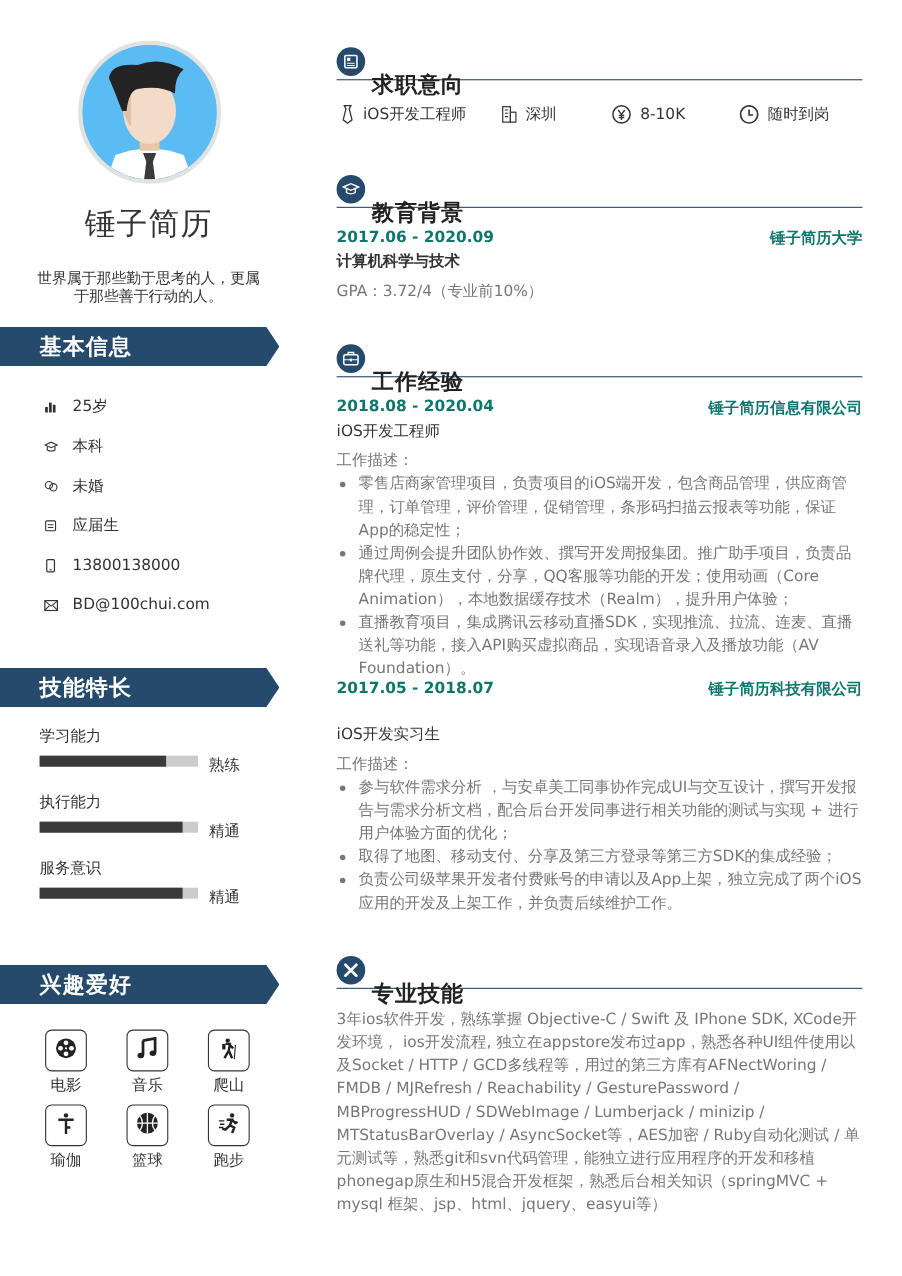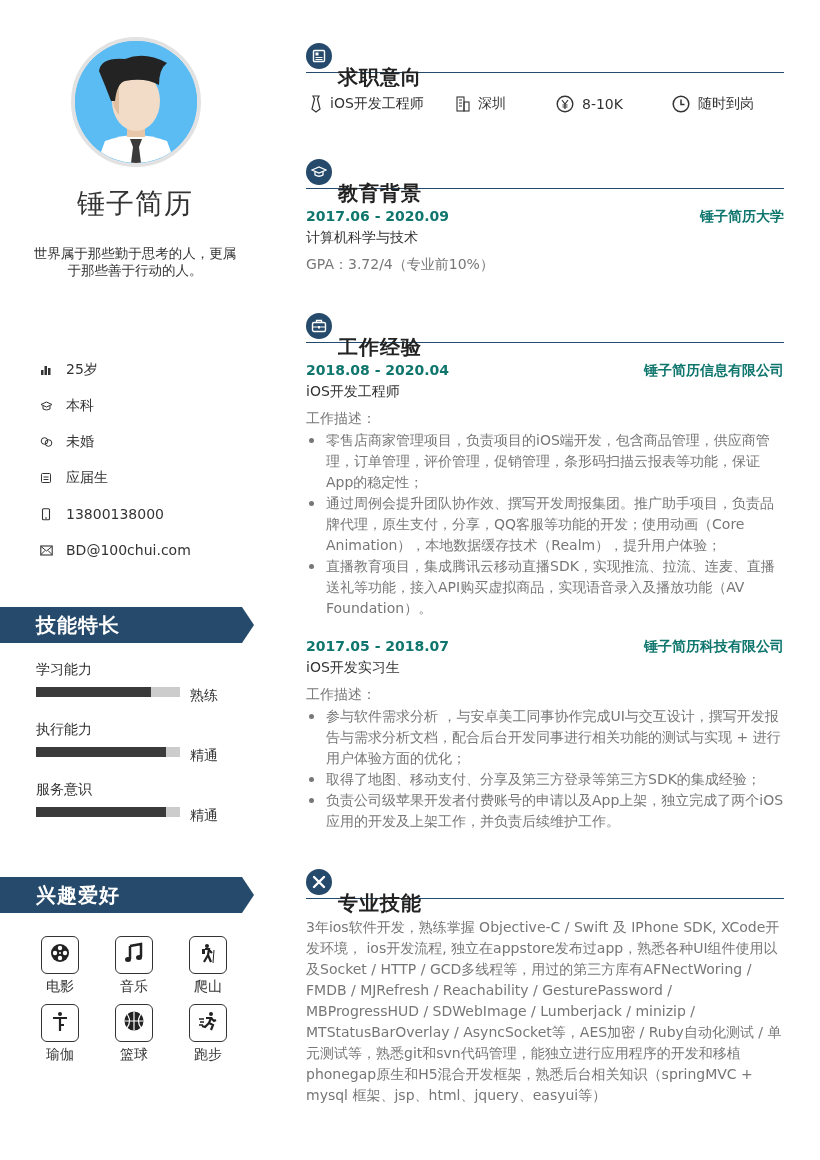--- a/index.html
+++ b/index.html
@@ -66,20 +66,21 @@
       <path d="M55 98 L67 98 L64 106 L66 122 L56 122 L58 106 Z" fill="#3a3a3a"></path>
       <rect x="52" y="78" width="18" height="18" fill="#e8c6a8"></rect>
       <ellipse cx="61" cy="60" rx="24" ry="30" fill="#f2dcc8"></ellipse>
       <path d="M38 62 Q40 70 44 74 L44 40 Z" fill="#e0c0a0"></path>
       <path d="M24 30 Q26 16 50 18 Q70 10 92 22 Q84 28 84 44 Q70 36 50 40 Q42 42 40 60 L36 60 Q30 44 24 30 Z" fill="#232323"></path>
     </svg>
   </div>
   <div class="name">锤子简历</div>
   <div class="motto">世界属于那些勤于思考的人，更属于那些善于行动的人。</div>
 
+  <div class="side-header" style="top:297px;">基本信息</div>
   <ul class="info-list">
     <li>
       <span class="ico">
         <svg width="12" height="12" viewBox="0 0 12 12">
             <rect x="1" y="6" width="2.5" height="5" fill="#333"></rect>
             <rect x="4.5" y="2" width="2.5" height="9" fill="#333"></rect>
             <rect x="8" y="4" width="2.5" height="7" fill="#333"></rect>
           </svg>
       </span>
       <span>25岁</span>
@@ -300,21 +301,21 @@
           <path d="M1 5 L8 2 L15 5 L8 8 Z" fill="none" stroke="#fff" stroke-width="1.3"></path>
           <path d="M4 6.5 L4 10 Q8 12.5 12 10 L12 6.5" fill="none" stroke="#fff" stroke-width="1.3"></path>
         </svg>
     </span>
     <span class="t">教育背景</span>
   </div>
   <div class="entry-head" style="top:208px;">
     <span>2017.06 - 2020.09</span>
     <span>锤子简历大学</span>
   </div>
-  <div class="line" style="top:229px;">计算机科学与技术</div>
+  <div class="line" style="top:229px;font-weight:bold;">计算机科学与技术</div>
   <div class="line muted" style="top:256px;">GPA：3.72/4（专业前10%）</div>
 
   <div class="sec-title" style="top:307px;">
     <span class="circle">
       <svg width="16" height="14" viewBox="0 0 16 14">
           <rect x="1.5" y="3.5" width="13" height="9" rx="1.5" fill="none" stroke="#fff" stroke-width="1.4"></rect>
           <path d="M5.5 3.5 L5.5 1.5 L10.5 1.5 L10.5 3.5" fill="none" stroke="#fff" stroke-width="1.3"></path>
           <line x1="1.5" y1="8" x2="14.5" y2="8" stroke="#fff"></line>
           <rect x="7" y="7" width="2" height="2.5" fill="#fff"></rect>
         </svg>
@@ -327,21 +328,21 @@
     <span>锤子简历信息有限公司</span>
   </div>
   <div class="line" style="top:383px;">iOS开发工程师</div>
   <div class="line muted" style="top:410px;">工作描述：</div>
   <ul class="bullets" style="top:430px;">
     <li>零售店商家管理项目，负责项目的iOS端开发，包含商品管理，供应商管理，订单管理，评价管理，促销管理，条形码扫描云报表等功能，保证App的稳定性；</li>
     <li>通过周例会提升团队协作效、撰写开发周报集团。推广助手项目，负责品牌代理，原生支付，分享，QQ客服等功能的开发；使用动画（Core Animation），本地数据缓存技术（Realm），提升用户体验；</li>
     <li>直播教育项目，集成腾讯云移动直播SDK，实现推流、拉流、连麦、直播送礼等功能，接入API购买虚拟商品，实现语音录入及播放功能（AV Foundation）。</li>
   </ul>
 
-  <div class="entry-head" style="top:638px;gap:46px;">
+  <div class="entry-head" style="top:618px;gap:46px;">
     <span>2017.05 - 2018.07</span>
     <span>锤子简历科技有限公司</span>
   </div>
   <div class="line" style="top:659px;">iOS开发实习生</div>
   <div class="line muted" style="top:686px;">工作描述：</div>
   <ul class="bullets" style="top:706px;">
     <li>参与软件需求分析 ，与安卓美工同事协作完成UI与交互设计，撰写开发报告与需求分析文档，配合后台开发同事进行相关功能的测试与实现 + 进行用户体验方面的优化；</li>
     <li>取得了地图、移动支付、分享及第三方登录等第三方SDK的集成经验；</li>
     <li>负责公司级苹果开发者付费账号的申请以及App上架，独立完成了两个iOS应用的开发及上架工作，并负责后续维护工作。</li>
   </ul>

